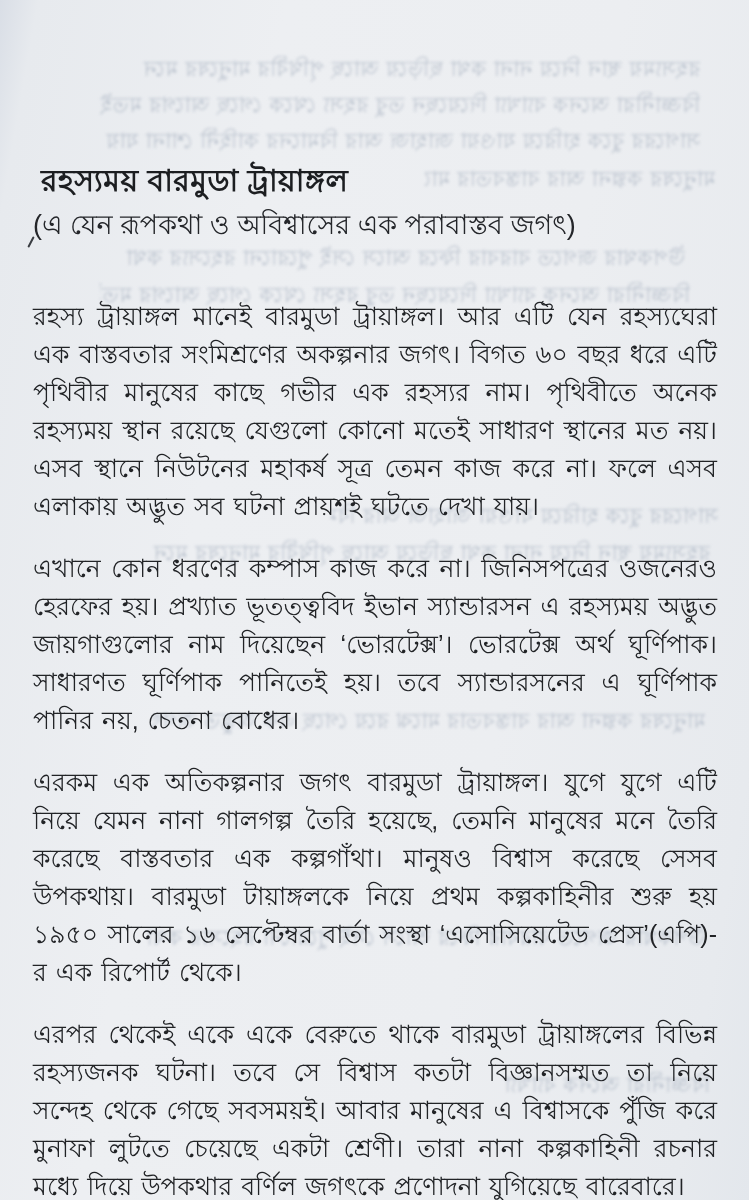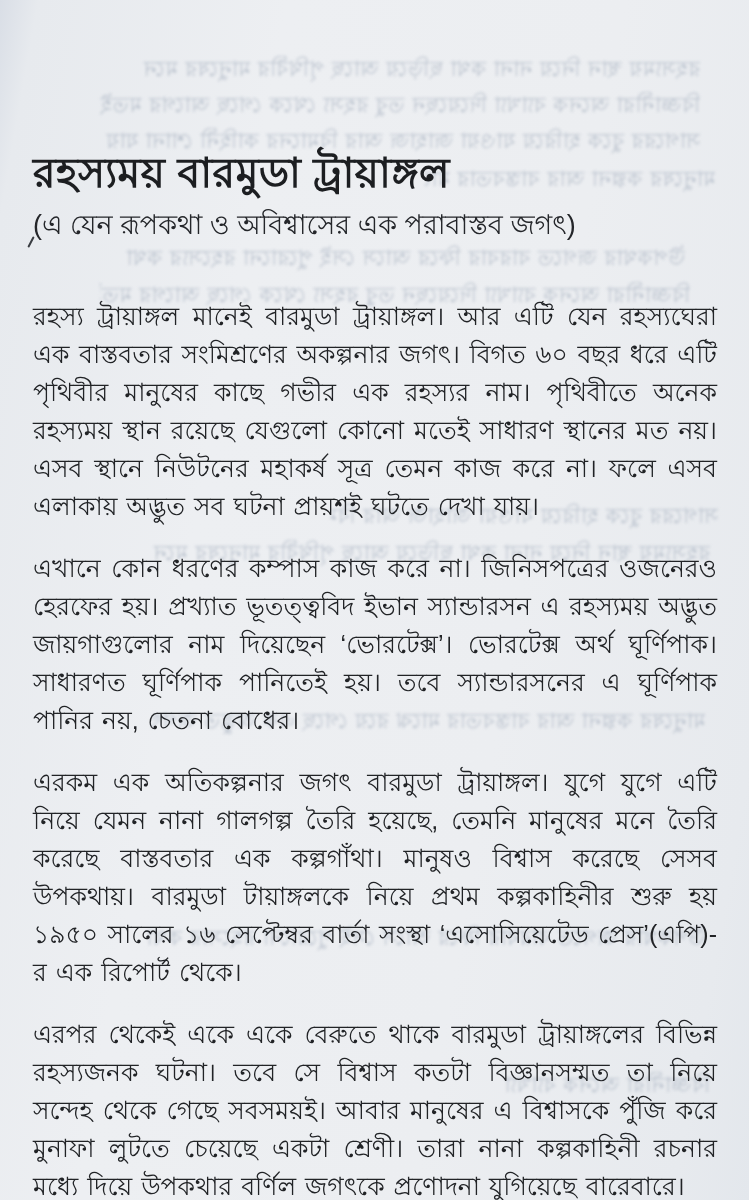--- a/index.html
+++ b/index.html
@@ -26,22 +26,22 @@
     overflow: hidden;
     color: rgba(146, 158, 176, 0.55);
     transform: scaleX(-1);
     filter: blur(1.6px);
     letter-spacing: 1px;
     user-select: none;
   }
   .title {
     position: absolute;
     left: 33px; top: 148px;
-    margin: 0;
-    font-size: 41px;
+    margin: 8px;
+    font-size: 30px;
     line-height: 50px;
     font-weight: 700;
     color: #1c1e21;
     letter-spacing: 0.5px;
   }
   .subtitle {
     position: absolute;
     left: 33px; top: 207px;
     font-size: 27px;
     line-height: 36px;

